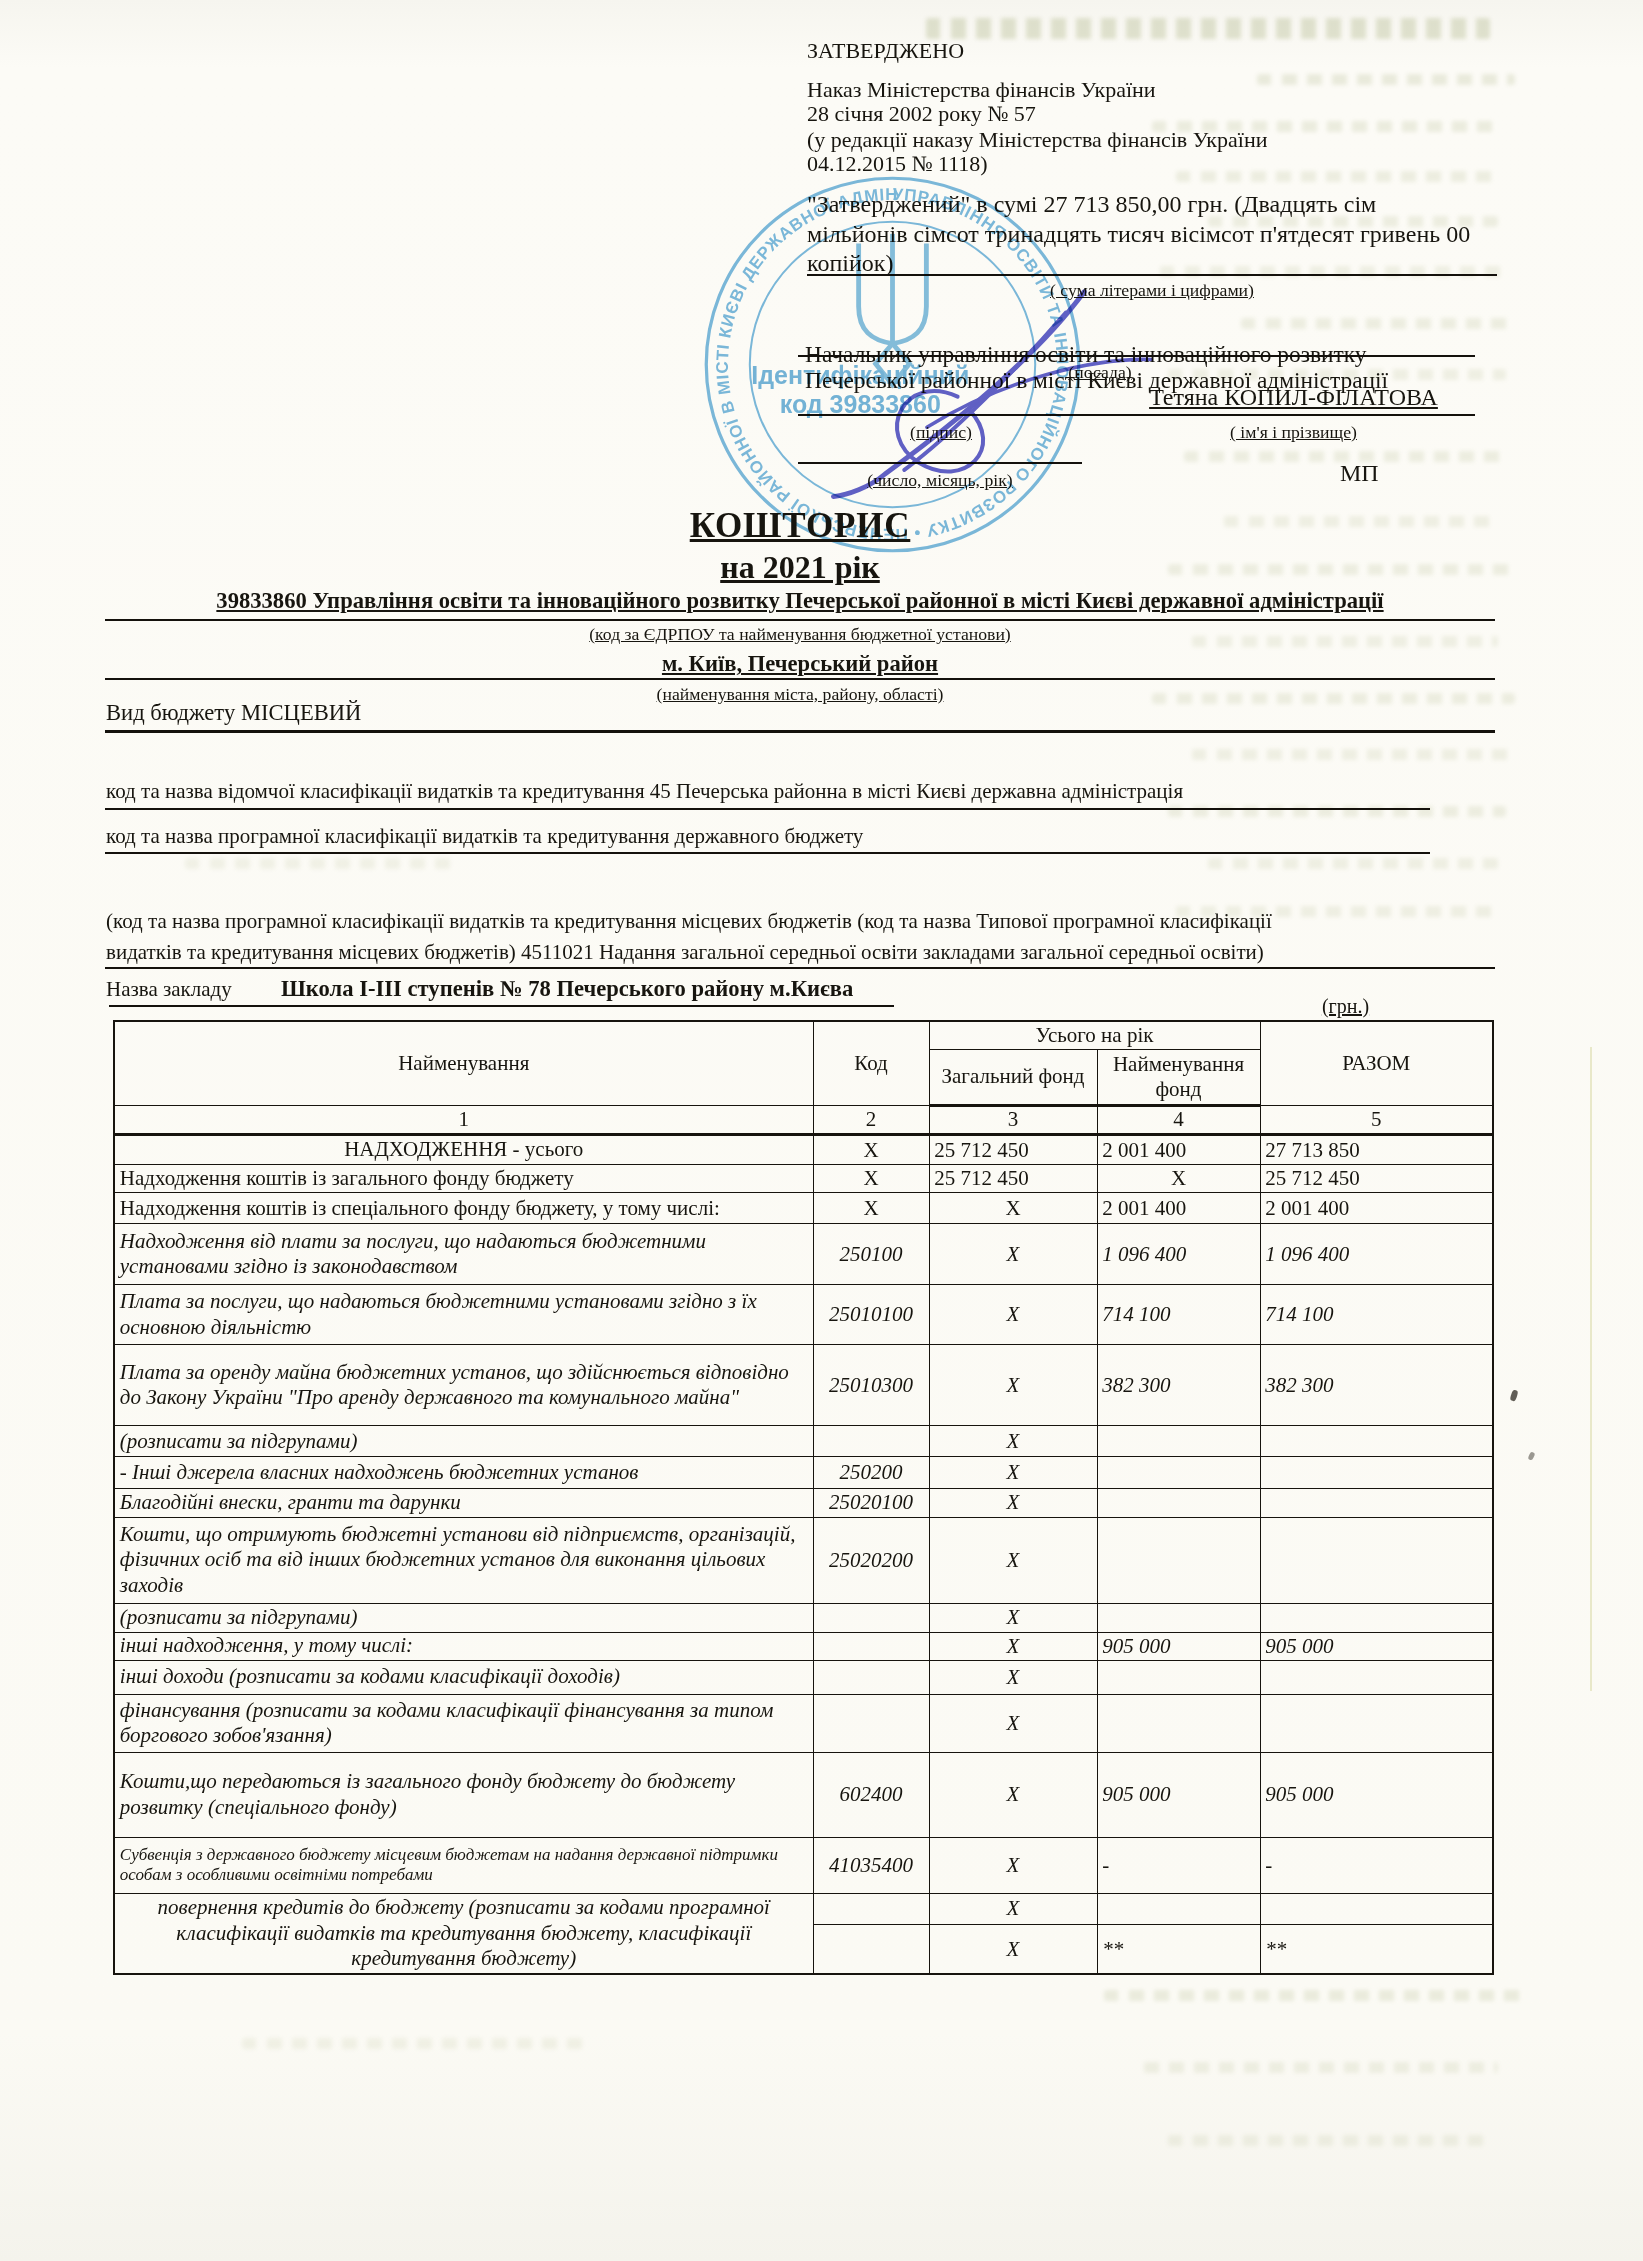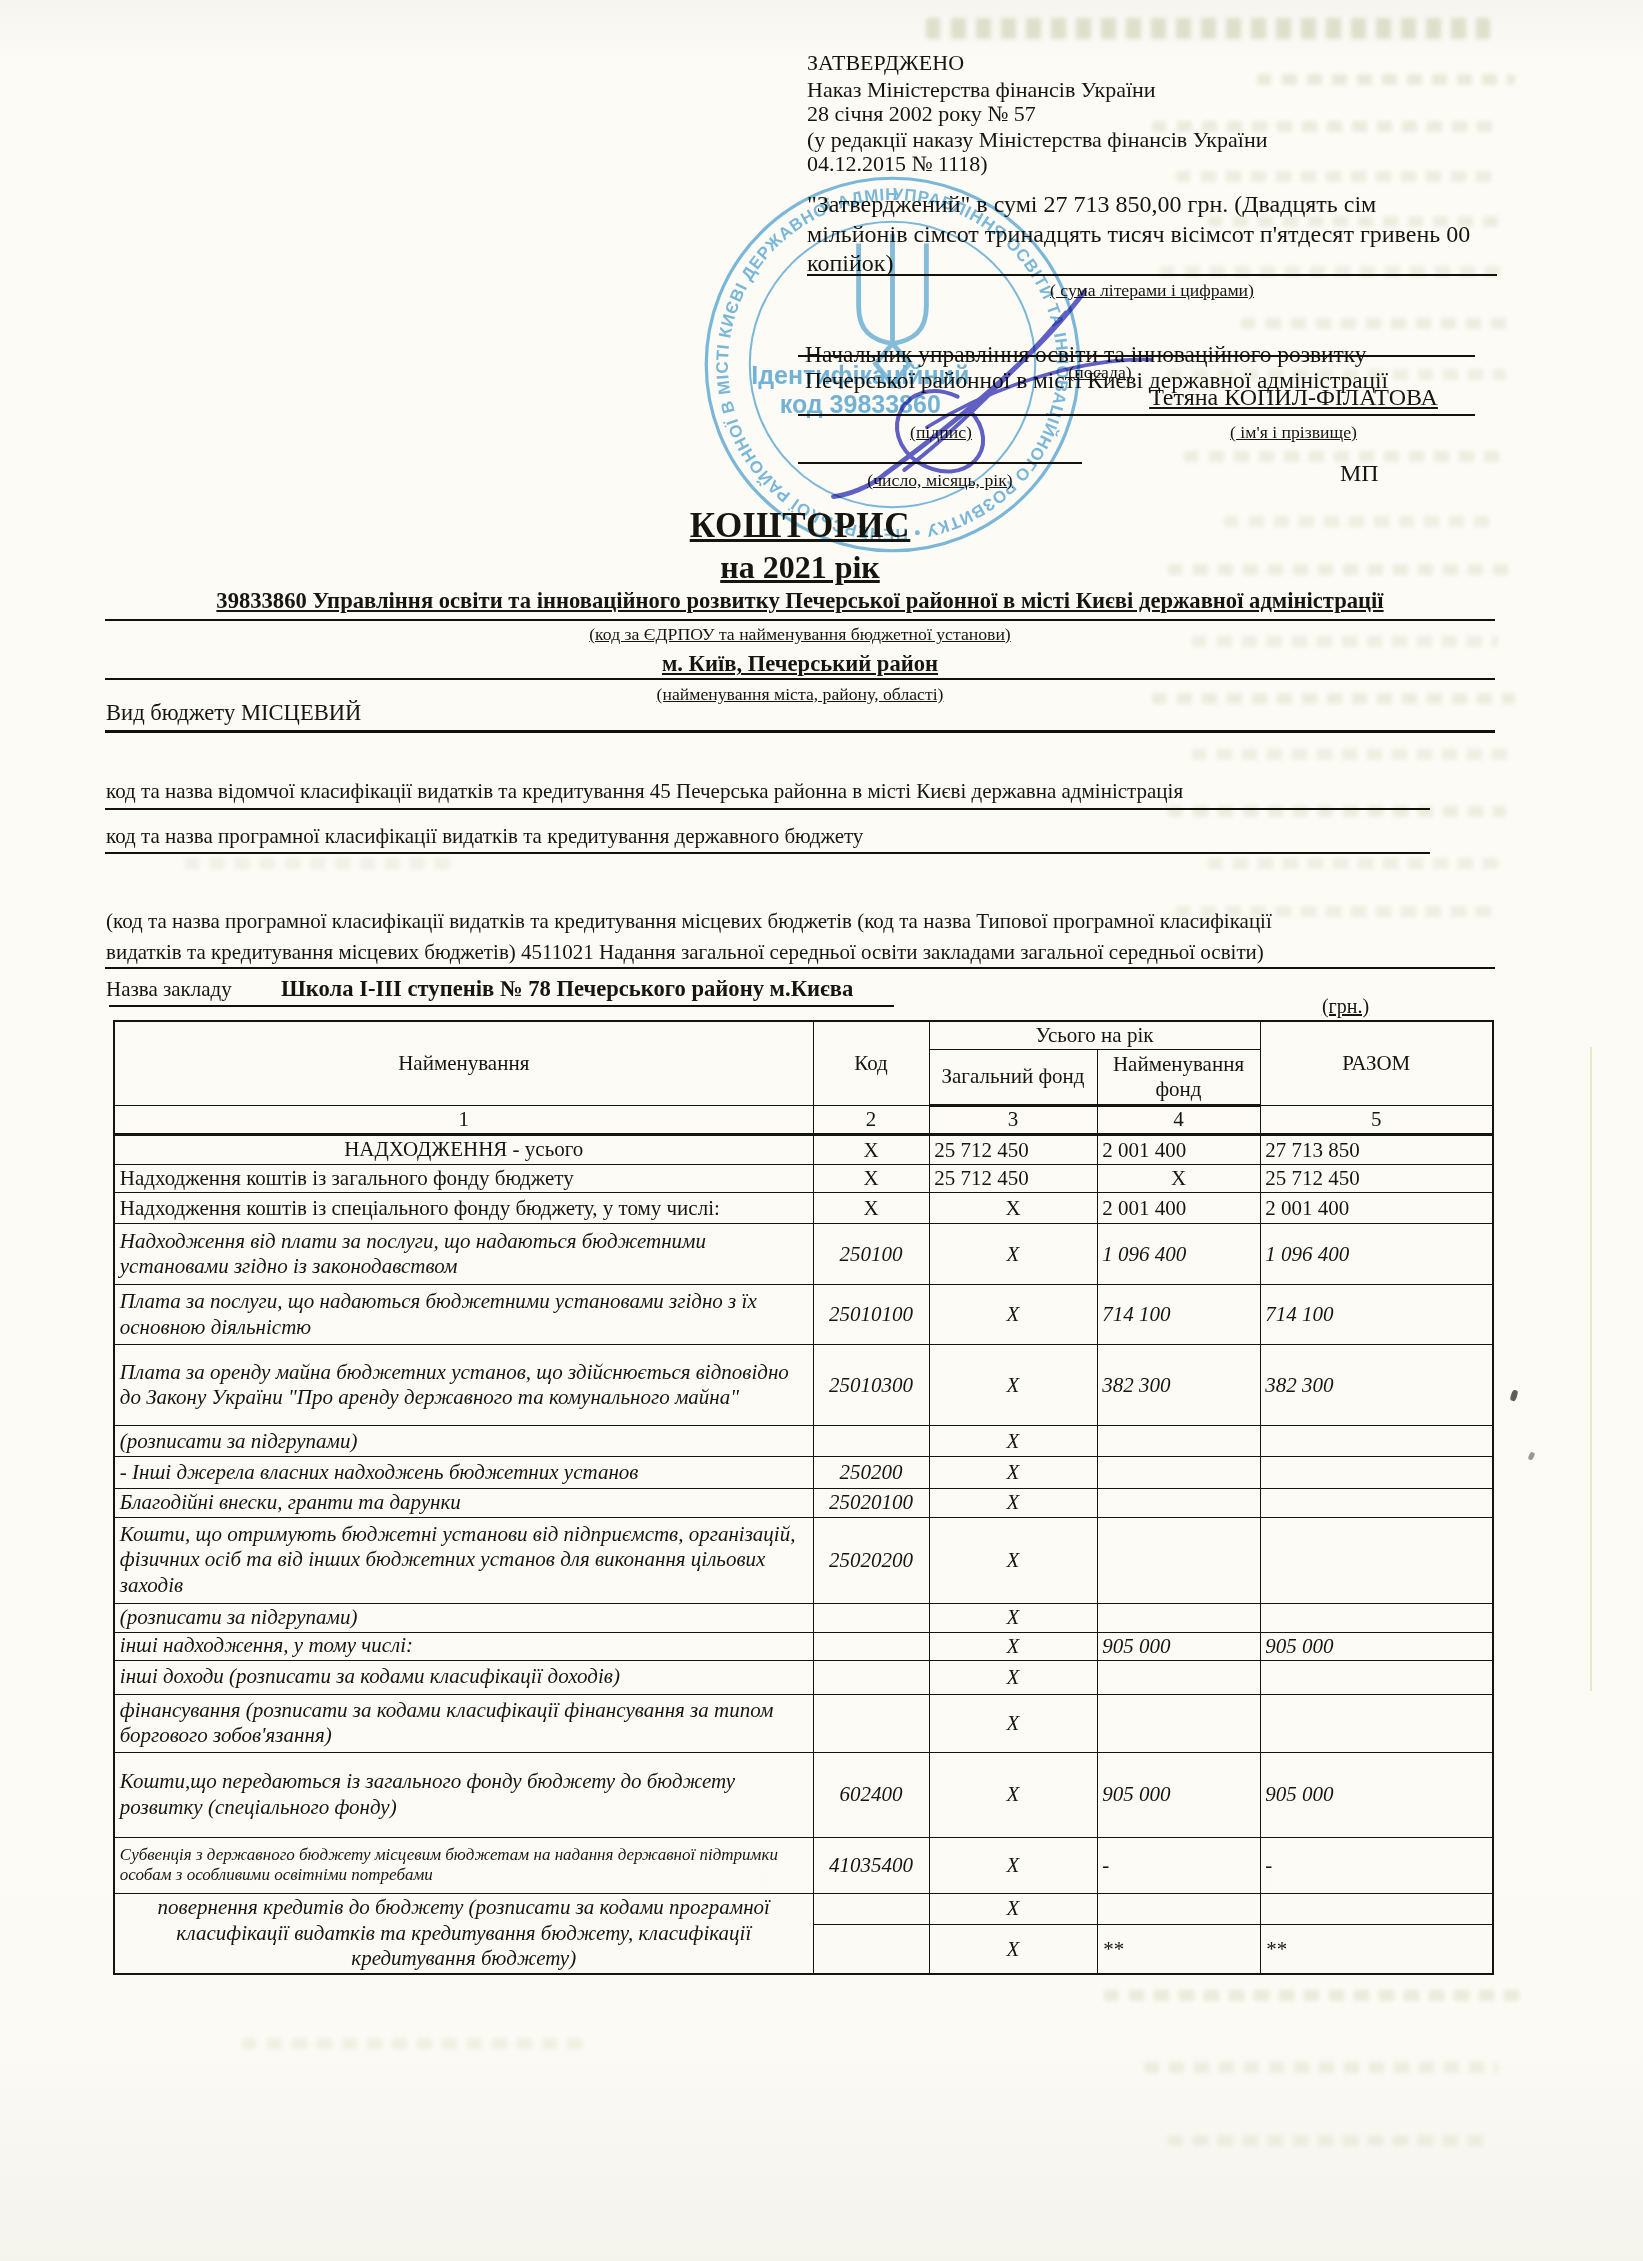--- a/index.html
+++ b/index.html
@@ -68,21 +68,21 @@
   <div class="bt" style="left:1176px;top:906px;width:322px;opacity:.22"></div>
   <div class="bt" style="left:185px;top:858px;width:266px;opacity:.18"></div>
   <div class="bt" style="left:1104px;top:1990px;width:419px;opacity:.28"></div>
   <div class="bt" style="left:1144px;top:2062px;width:354px;opacity:.22"></div>
   <div class="bt" style="left:242px;top:2038px;width:346px;opacity:.18"></div>
   <div class="bt" style="left:1168px;top:2135px;width:322px;opacity:.20"></div>
   <div class="edgeline" style="left:1590px;top:1047px;height:644px"></div>
   <div class="speck" style="left:1511px;top:1390px;width:5.6px;height:11.3px;transform:rotate(18deg);opacity:.8"></div>
   <div class="speck" style="left:1529px;top:1452px;width:4.8px;height:8px;transform:rotate(25deg);opacity:.5"></div>
 
-  <div class="abs apr ln" style="left:807px;top:52px">ЗАТВЕРДЖЕНО</div>
+  <div class="abs apr ln" style="left:807px;top:40px">ЗАТВЕРДЖЕНО</div>
   <div class="abs apr ln" style="left:807px;top:79px">Наказ Міністерства фінансів України</div>
   <div class="abs apr ln" style="left:807px;top:103px">28 січня 2002 року № 57</div>
   <div class="abs apr ln" style="left:807px;top:129px">(у редакції наказу Міністерства фінансів України</div>
   <div class="abs apr ln" style="left:807px;top:153px">04.12.2015 № 1118)</div>
 
   <div class="abs sum ln" style="left:807px;top:192px">"Затверджений" в сумі 27 713 850,00 грн.   (Двадцять сім</div>
   <div class="abs sum ln" style="left:807px;top:222px">мільйонів сімсот тринадцять  тисяч вісімсот п'ятдесят гривень 00</div>
   <div class="abs sum ln" style="left:807px;top:251px">копійок)</div>
   <div class="rule" style="left:807px;top:274px;width:690px"></div>
   <div class="abs cap ctrbox" style="left:807px;top:280px;width:690px">( сума літерами і цифрами)</div>

